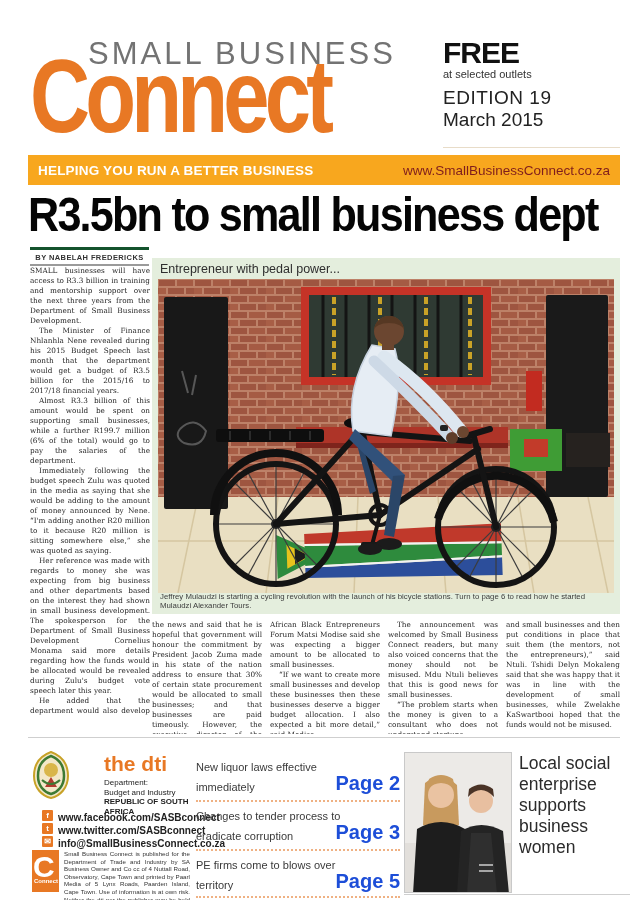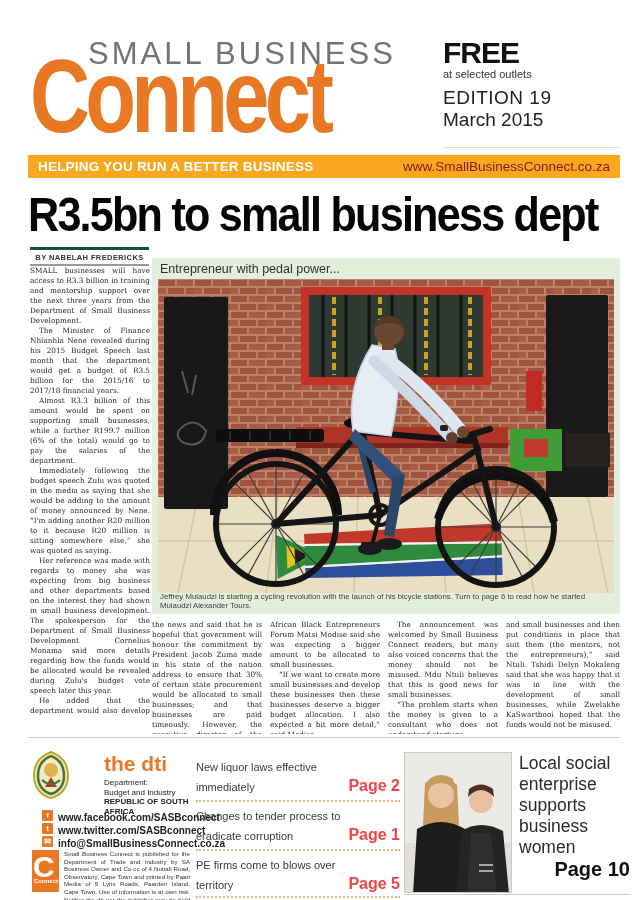--- a/index.html
+++ b/index.html
@@ -14,21 +14,21 @@
   .logo-word { position:absolute; left:0px; top:14px; font-size:104px; font-weight:bold; color:#e87824;
     letter-spacing:-6px; transform:scaleX(0.80); transform-origin:left top; line-height:1; }
   #mast-right { position:absolute; left:443px; top:38px; width:180px; }
   .free { font-size:30px; font-weight:bold; color:#111; letter-spacing:-1px; line-height:1; }
   .free-sub { font-size:11px; color:#333; line-height:13px; }
   .edition { font-size:19px; color:#222; margin-top:6px; letter-spacing:0.5px; }
   .edate { font-size:19px; color:#222; }
   #mast-rule { position:absolute; left:443px; top:147px; width:177px; height:1px; background:#e8dcc8; }
   
   #banner { position:absolute; left:28px; top:155px; width:592px; height:23px; background:#f8a71e;
-    display:flex; align-items:center; justify-content:space-between; padding:8px 10px; }
+    display:flex; align-items:center; justify-content:space-between; padding:15px 10px; }
   #banner .tag { color:#fff; font-weight:bold; font-size:13.5px; letter-spacing:0.2px; }
   #banner .url { color:#7f1d1d; font-size:13.5px;text-align:center; }
   
   #headline { position:absolute; left:28px; top:186px; width:640px; font-size:49px; font-weight:bold; color:#050505;
     letter-spacing:-2px; transform:scaleX(0.88); transform-origin:left top; white-space:nowrap; }
   
   #byline { position:absolute; left:30px; top:247px; width:119px; text-align:center;
     border-top:3px solid #14532d; border-bottom:2px solid #9a9a9a; padding:3px 0 2px;
     font-size:7.5px; font-weight:bold; color:#333; letter-spacing:0.4px; }
   
@@ -57,21 +57,21 @@
     font-size:8px; font-weight:bold; text-align:center; line-height:11px; border-radius:1px; }
   .soc-txt { position:absolute; left:16px; top:2px; font-size:10px; font-weight:bold; color:#222; }
   #mini-connect { position:absolute; left:32px; top:850px; width:27px; height:42px; background:#e87824; }
   #mini-c { position:absolute; left:1px; top:2px; font-size:30px; font-weight:bold; color:#fff; line-height:1; }
   #mini-word { position:absolute; left:2px; bottom:8px; font-size:6px; font-weight:bold; color:#fff; }
   #imprint { position:absolute; left:64px; top:850px; width:126px; font-size:6.2px; line-height:7.6px;
     color:#333; text-align:justify; }
   
   .teaser { position:absolute; left:196px; width:204px; height:40px; }
   .teaser-title { position:absolute; left:0; top:0; width:150px; font-size:11px; line-height:20px; color:#3a3a3a; }
-  .teaser-page { position:absolute; right:0; bottom:2px; font-size:16px; font-weight:bold; color:#ef4444;margin-left:37px; }
+  .teaser-page { position:absolute; right:0; bottom:2px; font-size:20px; font-weight:bold; color:#1d4ed8;margin-left:37px; }
   .dotrule { position:absolute; left:196px; width:204px; border-bottom:2px dotted #efb183; height:0; }
   
   #women-photo { position:absolute; left:404px; top:752px; width:108px; height:141px; background:#efedeb;
     border:1px solid #c9c9c9; overflow:hidden; }
   #promo { position:absolute; left:519px; top:753px; width:110px; }
   #promo-title { font-size:17.5px; line-height:21px; color:#2b2b2b; }
   #promo-page { position:absolute; left:404px; top:858px; width:226px; text-align:right; font-size:20px;
     font-weight:bold; color:#111; }
   #bottom-rule { position:absolute; left:404px; top:894px; width:226px; height:1px; background:#cfcfcf; }
 </style>
@@ -308,21 +308,21 @@
   </div>
   <div id="imprint">Small Business Connect is published for the Department of Trade and Industry by SA Business Owner and Co cc of 4 Nuttall Road, Observatory, Cape Town and printed by Paarl Media of 5 Lynx Roads, Paarden Island, Cape Town. Use of information is at own risk. Neither the dti nor the publisher may be held liable for any loss or damage that may occur as a result thereof.</div>
 
   <div class="teaser" style="top:757px;">
     <div class="teaser-title">New liquor laws effective immediately</div>
     <div class="teaser-page">Page 2</div>
   </div>
   <div class="dotrule" style="top:800px;"></div>
   <div class="teaser" style="top:806px;">
     <div class="teaser-title">Changes to tender process to eradicate corruption</div>
-    <div class="teaser-page">Page 1</div>
+    <div class="teaser-page">Page 3</div>
   </div>
   <div class="dotrule" style="top:849px;"></div>
   <div class="teaser" style="top:855px;">
     <div class="teaser-title">PE firms come to blows over territory</div>
     <div class="teaser-page">Page 5</div>
   </div>
   <div class="dotrule" style="top:896px;"></div>
 
   <div id="women-photo">
     <svg width="108" height="141" viewBox="0 0 108 141">
@@ -338,16 +338,15 @@
       <path d="M66 80 l20 0 6 61 h-30 Z" fill="#2f2f2f"></path>
       <g stroke="#cfcfcf" stroke-width="1.5">
           <line x1="74" y1="112" x2="88" y2="112"></line>
           <line x1="74" y1="118" x2="88" y2="118"></line>
         </g>
     </svg>
   </div>
   <div id="promo">
     <div id="promo-title">Local social enterprise supports business women</div>
   </div>
-  <div id="promo-page">Page 10</div>
   <div id="bottom-rule"></div>
 
 </div>
 
 </body></html>

